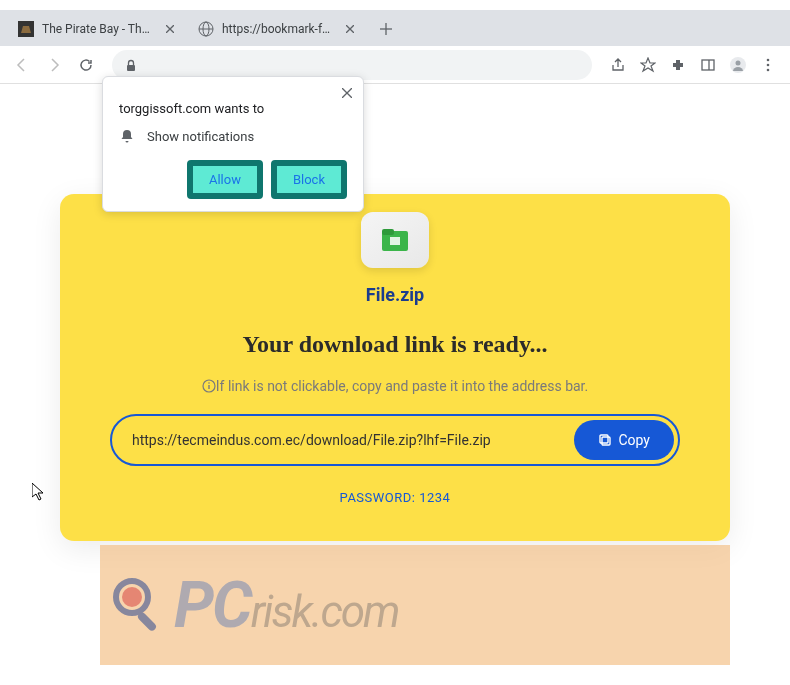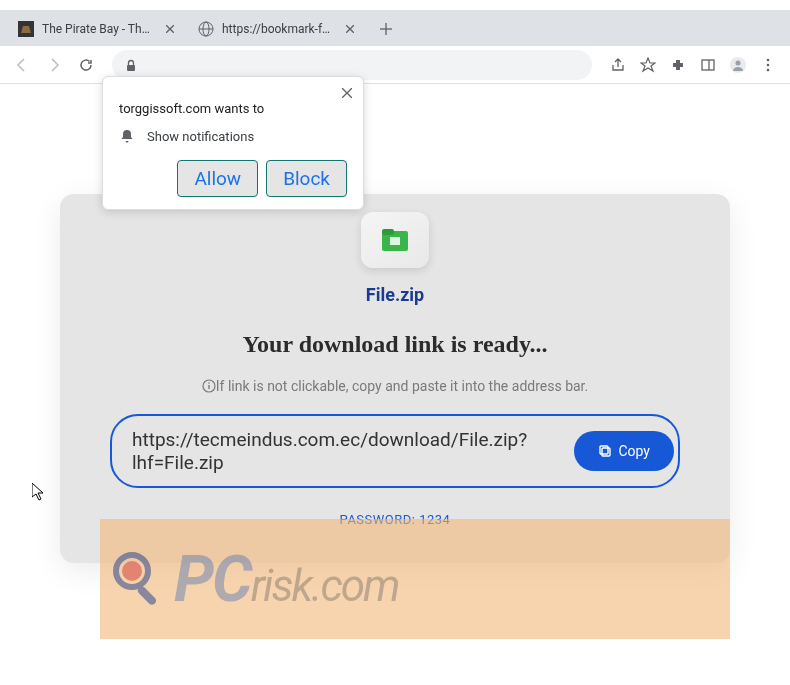--- a/index.html
+++ b/index.html
@@ -34,39 +34,39 @@
 .tb-icon { width: 28px; height: 28px; display: flex; align-items: center; justify-content: center; color: #5f6368; }
 
 
 .notif-prompt { position: absolute; top: 76px; left: 102px; width: 262px; background: #fff; border: 1px solid #dadce0; border-radius: 6px; box-shadow: 0 2px 10px rgba(0,0,0,0.15); z-index: 10; padding: 24px 16px 12px; }
 .notif-prompt .np-close { position: absolute; top: 8px; right: 8px; color: #5f6368; width: 16px; height: 16px; display:flex; align-items:center; justify-content:center; }
 .notif-prompt .np-title { font-size: 13px; color: #202124; margin-bottom: 12px; }
 .notif-prompt .np-row { display: flex; align-items: center; gap: 12px; margin-bottom: 16px; }
 .notif-prompt .np-bell { width: 16px; height: 16px; color: #5f6368; }
 .notif-prompt .np-text { font-size: 13px; color: #3c4043; }
 .notif-prompt .np-actions { display: flex; justify-content: flex-end; gap: 8px; }
-.notif-prompt .np-btn { padding: 6px 16px; font-size: 19px; border: 1px solid #0f766e; border-radius: 4px; background: #e5e5e5; color: #1a73e8; }
+.notif-prompt .np-btn { padding: 6px 16px; font-size: 13px; border: 6px solid #0f766e; border-radius: 4px; background: #5eead4; color: #1a73e8; }
 
 
 .page { padding: 110px 60px 20px; text-align: center; }
-.card { background: #e5e5e5; border-radius: 14px; box-shadow: 0 8px 30px rgba(0,0,0,0.08); padding: 18px 50px 36px; }
+.card { background: #fde047; border-radius: 14px; box-shadow: 0 8px 30px rgba(0,0,0,0.08); padding: 18px 50px 36px; }
 .file-icon-wrap { width: 68px; height: 56px; margin: 0 auto 16px; border-radius: 12px; background: linear-gradient(145deg,#f5f5f5,#e8e8e8); display:flex; align-items:center; justify-content:center; box-shadow: 0 3px 8px rgba(0,0,0,0.12); }
 .file-icon-wrap svg { width: 34px; height: 34px; }
 .file-name { font-size: 18px; font-weight: 700; color: #1a3c8e; margin-bottom: 26px; }
 .ready-text { font-size: 24px; font-weight: 700; color: #2b2b2b; margin-bottom: 20px; font-family: Georgia, serif; }
 .info-text { font-size: 14px; color: #7a7a7a; margin-bottom: 20px; display: inline-flex; align-items: center; }
 .info-text svg { width: 14px; height: 14px; }
 .link-row { display: flex; align-items: center; gap: 0; border: 2px solid #1658d6; border-radius: 28px; overflow: hidden; margin-bottom: 24px; }
-.link-input { flex: 1; padding: 12px 20px; font-size: 19px; color: #333; text-align: left; border: none; outline: none; }
+.link-input { flex: 1; padding: 12px 20px; font-size: 14px; color: #333; text-align: left; border: none; outline: none; }
 .copy-btn { background: #1658d6; color: #fff; padding: 12px 24px; font-size: 14px; font-weight: 400; border: none; display: inline-flex; align-items: center; gap: 6px; border-radius: 24px; margin: 4px; }
 .copy-btn svg { width: 14px; height: 14px; }
 .password { font-size: 13px; font-weight: 400; color: #1658d6; letter-spacing: 0.5px; }
 
 
-.watermark { position: absolute; bottom: 46px; left: 100px; right: 60px; height: 120px; }
+.watermark { position: absolute; bottom: 20px; left: 100px; right: 60px; height: 120px; }
 .wm-bg { position: absolute; inset: 0; background: #f1b877; opacity: 0.6; }
 .wm-content { position: relative; display: flex; align-items: center; height: 100%; padding-left: 10px; }
 .wm-mag { width: 60px; height: 60px; margin-right: 4px; }
 .wm-text { font-family: Arial, sans-serif; font-size: 64px; font-weight: 700; font-style: italic; letter-spacing: -2px; opacity: 0.35; }
 .wm-text .pc { color: #2b5fb8; }
 .wm-text .rest { color: #555; font-weight: 400; font-style: italic; font-size: 44px; }
 
 .cursor { position: absolute; top: 483px; left: 32px; color: #000; font-size: 16px; }
 </style>
 </head>

